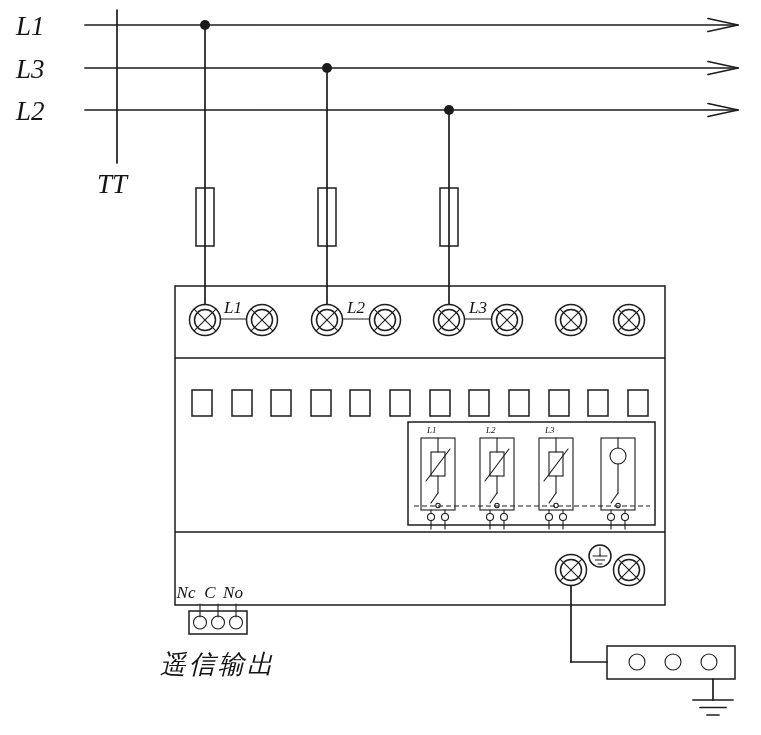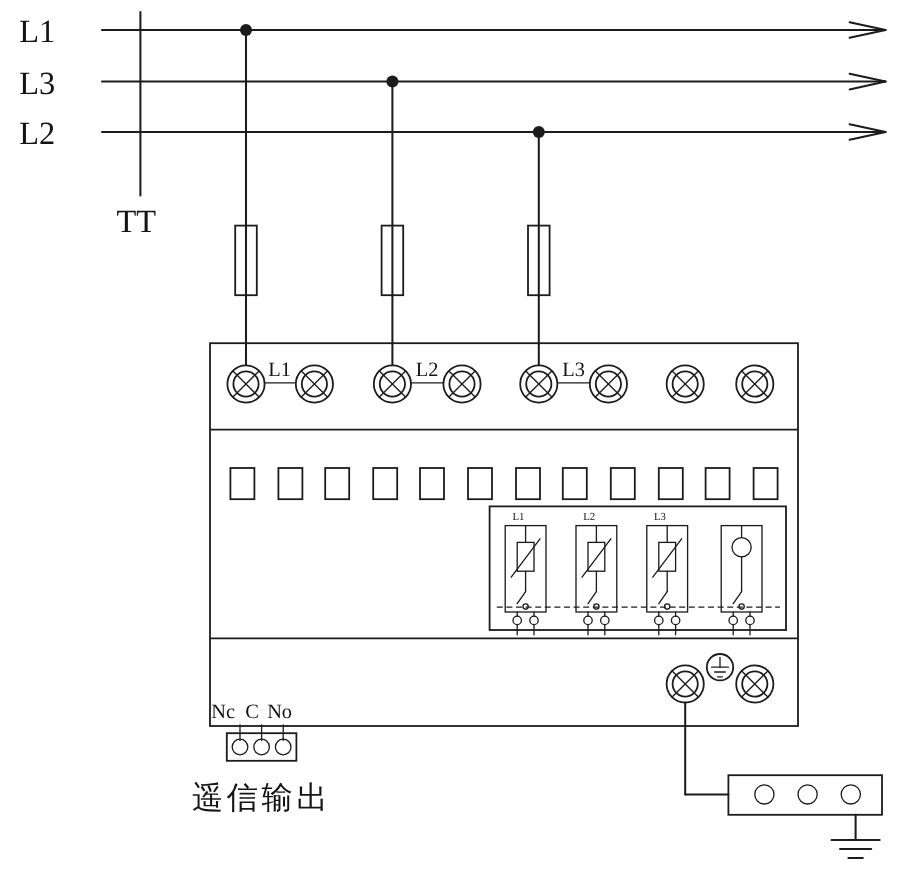--- a/index.html
+++ b/index.html
@@ -1,16 +1,16 @@
 <!DOCTYPE html>
 <html><head>
 <meta charset="utf-8">
 <style>
   html,body{margin:0;padding:0;background:#ffffff;}
-  .page{width:761px;height:735px;background:#ffffff;position:relative;overflow:hidden;}
+  .page{width:761px;height:735px;background:#ffffff;position:relative;overflow:hidden;font-style:italic;}
   svg{display:block;}
   .wire{stroke:#1c1c1c;stroke-width:1.7;fill:none;stroke-linecap:round;}
   .thin{stroke:#1c1c1c;stroke-width:1.1;fill:none;stroke-linecap:round;}
   .box{stroke:#1c1c1c;stroke-width:1.5;fill:none;}
   .boxw{stroke:#1c1c1c;stroke-width:1.5;fill:#ffffff;}
   .dot{fill:#1c1c1c;stroke:none;}
   .dash{stroke:#1c1c1c;stroke-width:1.1;fill:none;stroke-dasharray:5 3;}
   text{fill:#141414;font-family:"Liberation Serif","DejaVu Serif",serif;}
   .lbl-big{font-size:27px;}
   .lbl-sm{font-size:17px;}

